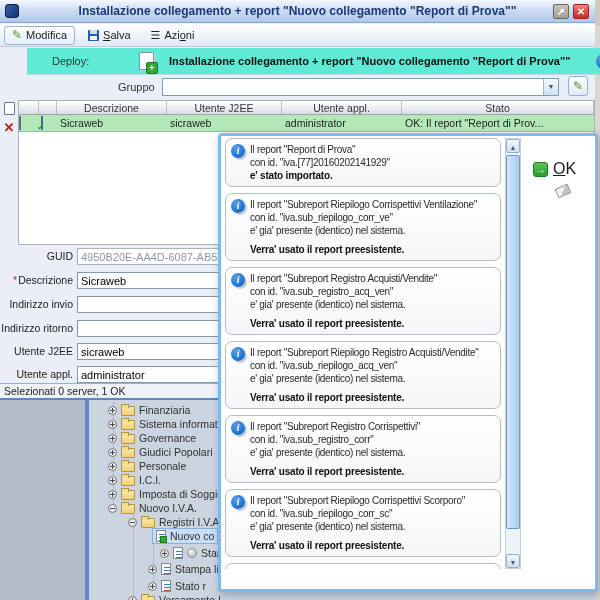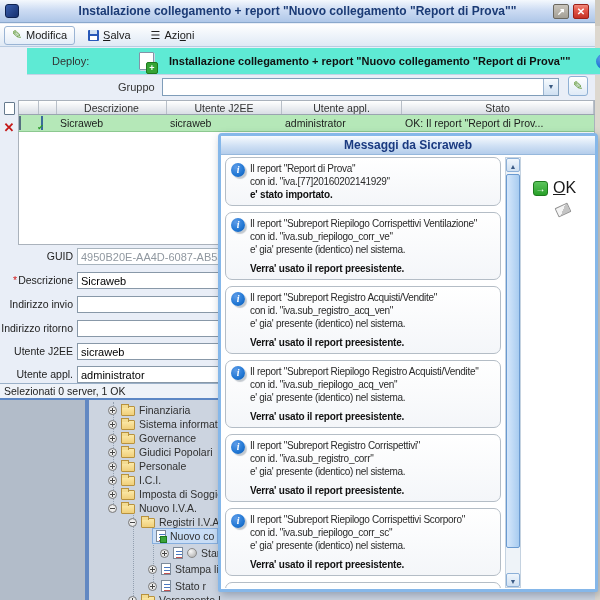--- a/index.html
+++ b/index.html
@@ -352,21 +352,20 @@
     <span class="doc"></span>
     <span>Stato r</span>
   </div>
   <div class="tree-row" style="left:128px; top:593px">
     <span class="knob plus"></span>
     <span class="folder"></span>
     <span>Versamento I</span>
   </div>
 
   <div class="dialog">
-    <div class="dlg-title"><span>Messaggi da Sicraweb</span></div>
     <div class="dlg-body">
 
       <div class="msg-list">
         <div class="msg">
           <span class="msg-info"></span>
           <div class="ml">Il report "Report di Prova"</div>
           <div class="ml">con id. "iva.[77]20160202141929"</div>
           <div class="ml b">e' stato importato.</div>
         </div>
         <div class="msg">

